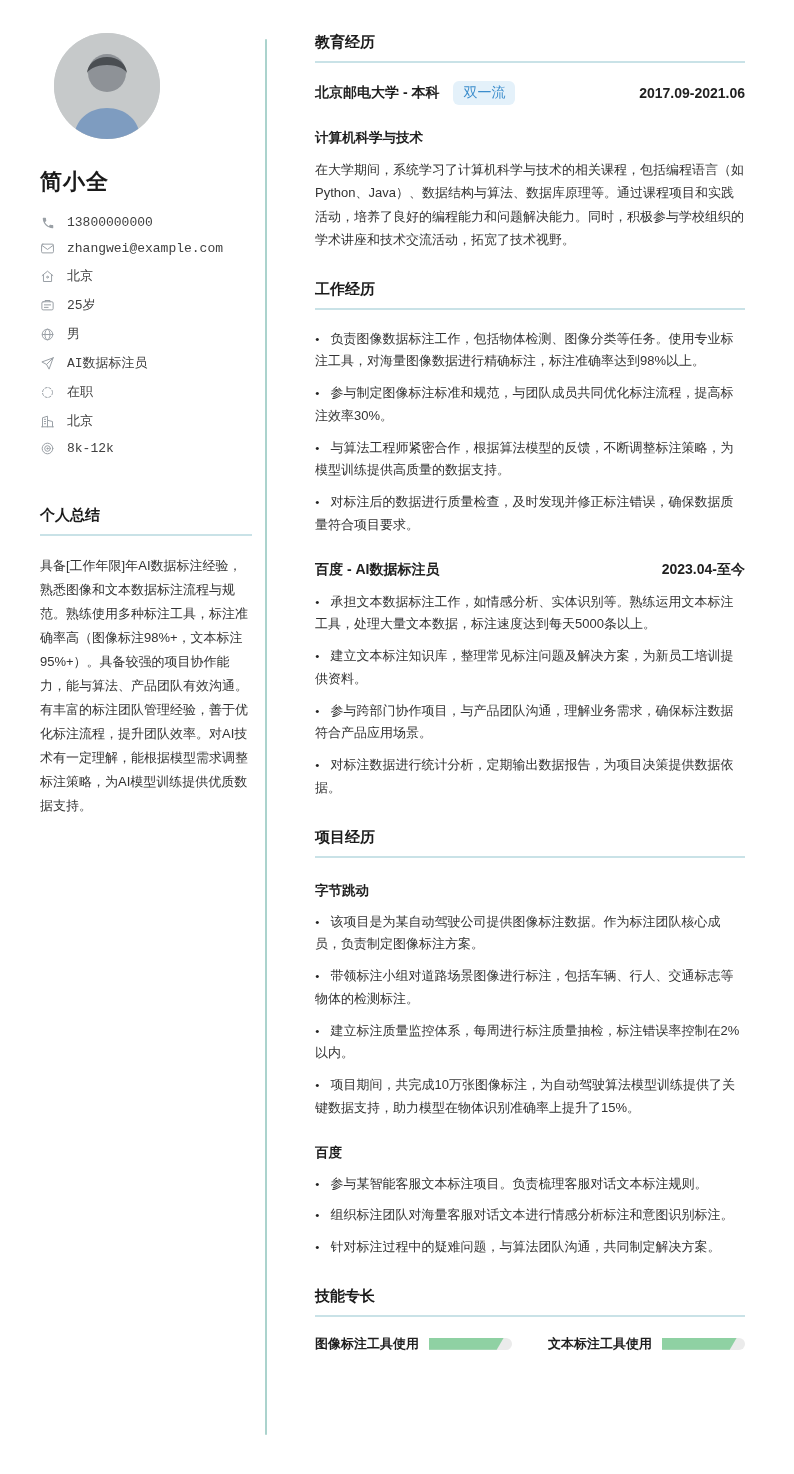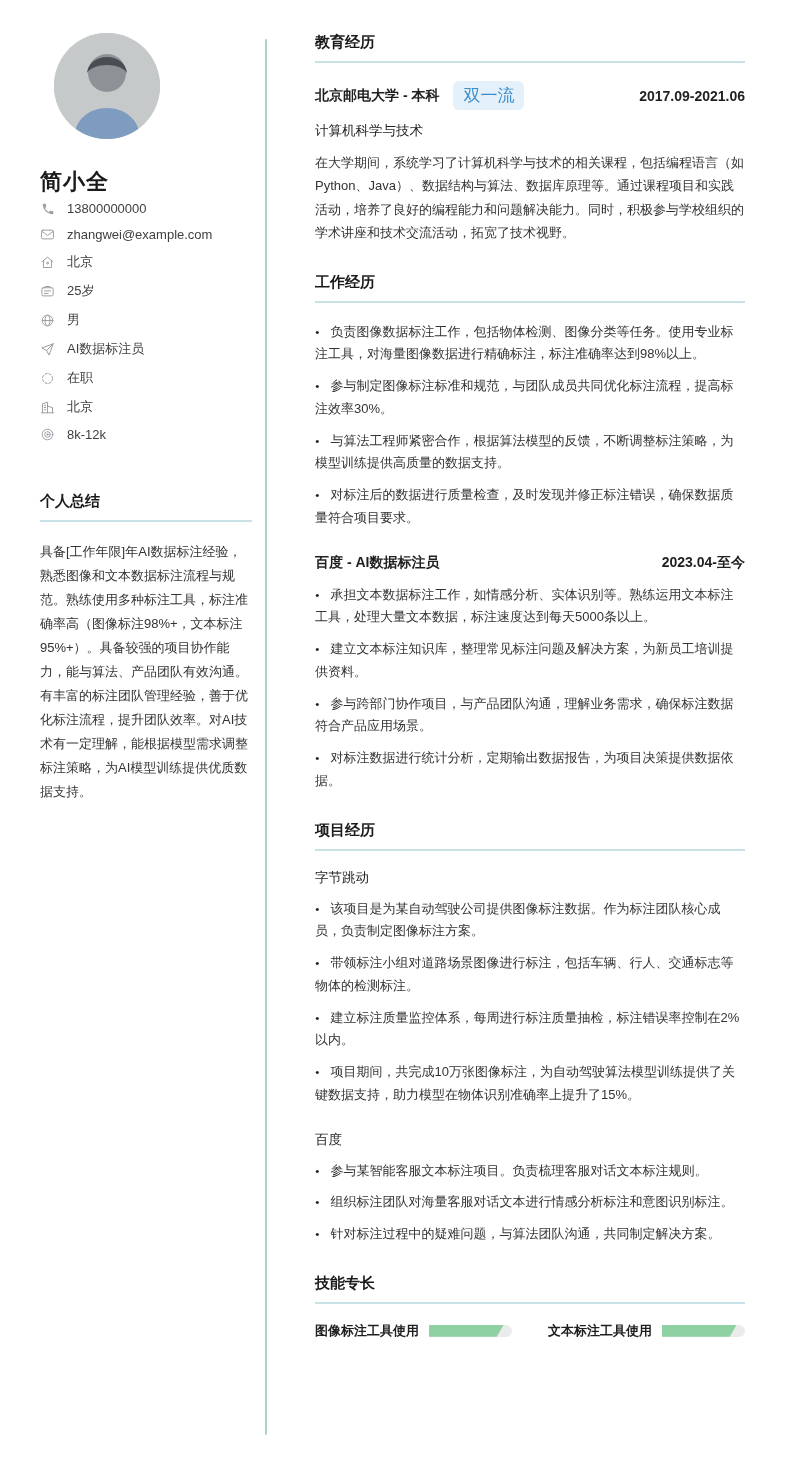--- a/index.html
+++ b/index.html
@@ -14,21 +14,21 @@
     margin:0 auto; background:#fff;
     display:flex;
     padding:33px 49px 20px 40px;
   }
 
   
   .sidebar { width:212px; flex:none; }
   .avatar-wrap { width:106px; height:106px; border-radius:50%; overflow:hidden; margin-left:14px; background:#c9cccd; }
   .avatar-wrap svg { display:block; }
   .name { margin-top:28px; font-size:22px; font-weight:700; color:#1a1a1a; letter-spacing:1px; }
-  .contacts { margin-top:4px; }
+  .contacts { margin-top:18px;font-family:Liberation Mono, monospace; }
   .contact-row { display:flex; align-items:center; margin-bottom:11px; }
   .cicon { width:15px; height:15px; flex:none; margin-right:12px; display:flex; align-items:center; justify-content:center; }
   .ctext { font-size:13px; color:#404040; }
 
   .sec-title {
     font-size:15px; font-weight:700; color:#1a1a1a;
     padding-bottom:9px; border-bottom:2px solid #c9e2e7;
     margin-bottom:18px;
   }
   .summary-sec { margin-top:50px; }
@@ -41,24 +41,24 @@
   }
 
   
   .main { flex:1; min-width:0; }
   .section { margin-bottom:28px; }
   .item-head { display:flex; justify-content:space-between; align-items:center; margin-bottom:12px; }
   .head-left { display:flex; align-items:center; }
   .item-title { font-size:14px; font-weight:700; color:#1f1f1f; }
   .item-date { font-size:14px; font-weight:700; color:#1f1f1f; white-space:nowrap; }
   .badge {
-    margin-left:14px; font-size:17px; color:#3c8dcc;
+    margin-left:14px; font-size:14px; color:#3c8dcc;
     background:#e4f1fa; padding:3px 10px; border-radius:6px;
   }
-  .sub-title { font-size:13.5px; font-weight:400; color:#1f1f1f; margin:12px 0 11px; }
+  .sub-title { font-size:13.5px; font-weight:700; color:#1f1f1f; margin:24px 0 11px; }
   .para { font-size:13px; line-height:1.8; color:#333; }
   .entry { margin-bottom:24px; }
   .entry:last-child { margin-bottom:0; }
   .bullet { font-size:13px; line-height:1.75; color:#333; margin-bottom:9px; }
   .bullet:last-child { margin-bottom:0; }
   .bullet .dot { display:inline-block; margin-right:11px; transform:scale(0.9); color:#222; }
 
   
   .skills-grid { display:grid; grid-template-columns:1fr 1fr; column-gap:36px; row-gap:14px; margin-top:4px; }
   .skill-row { display:flex; align-items:center; }

